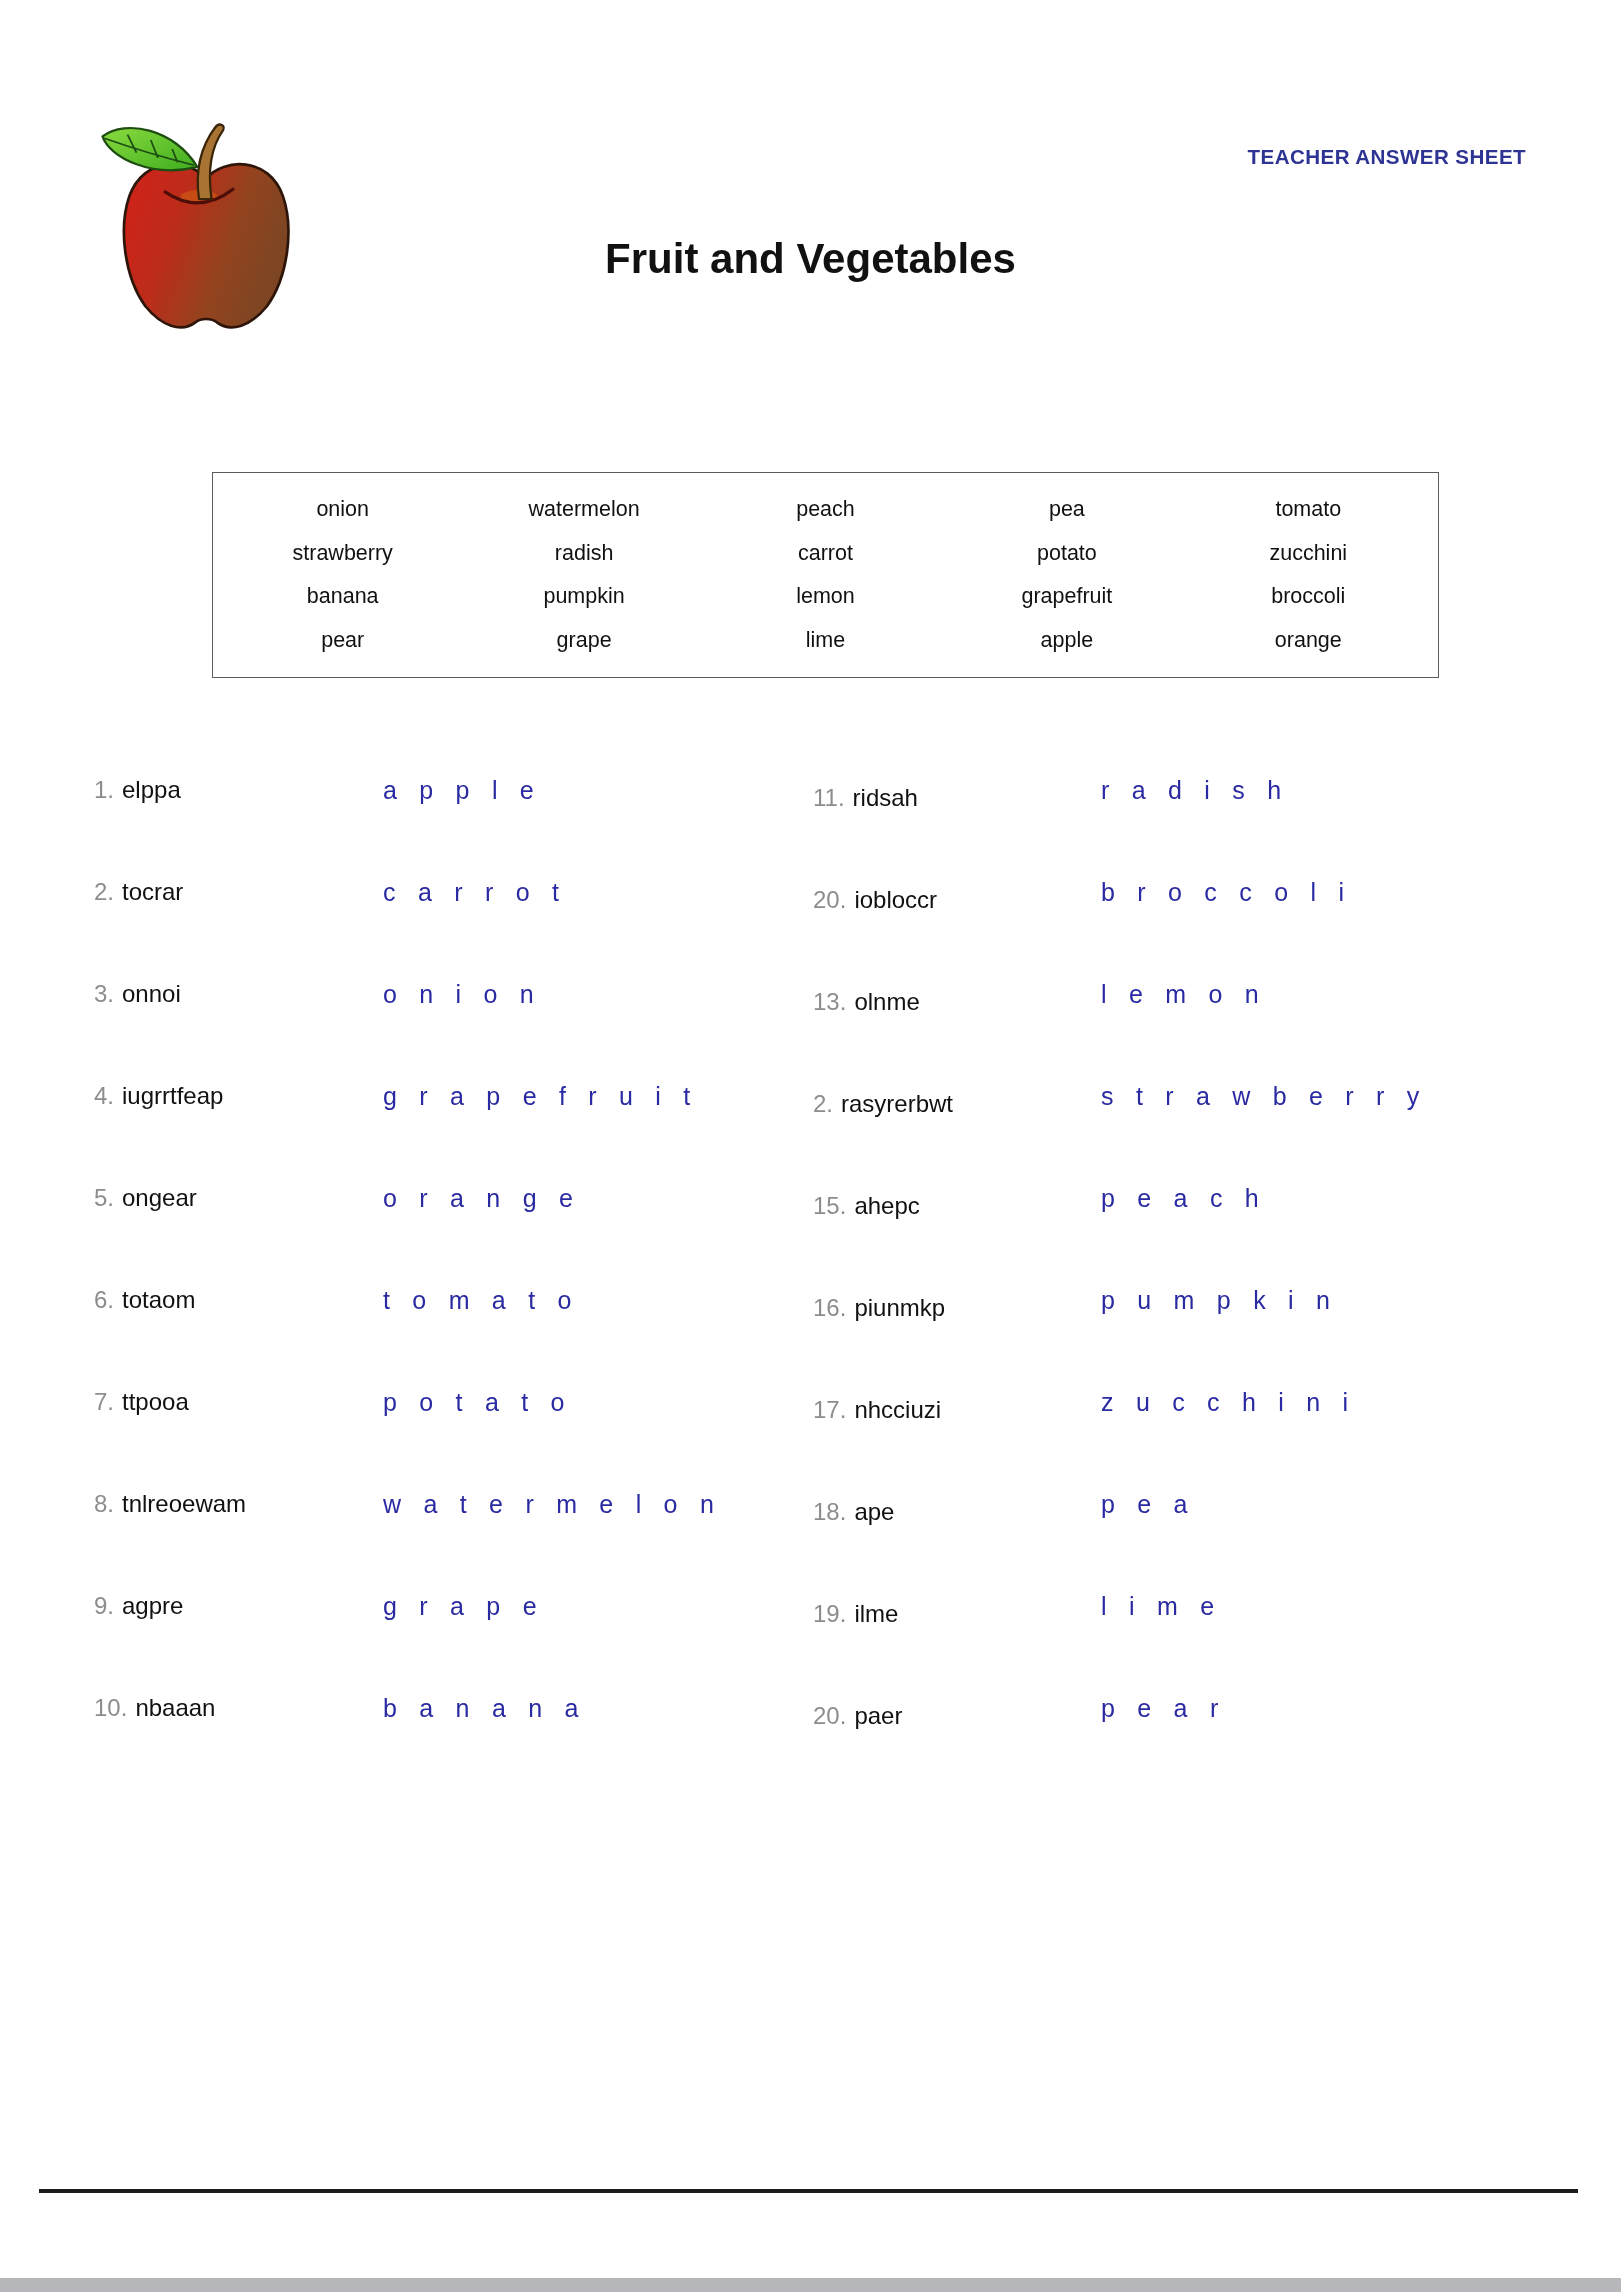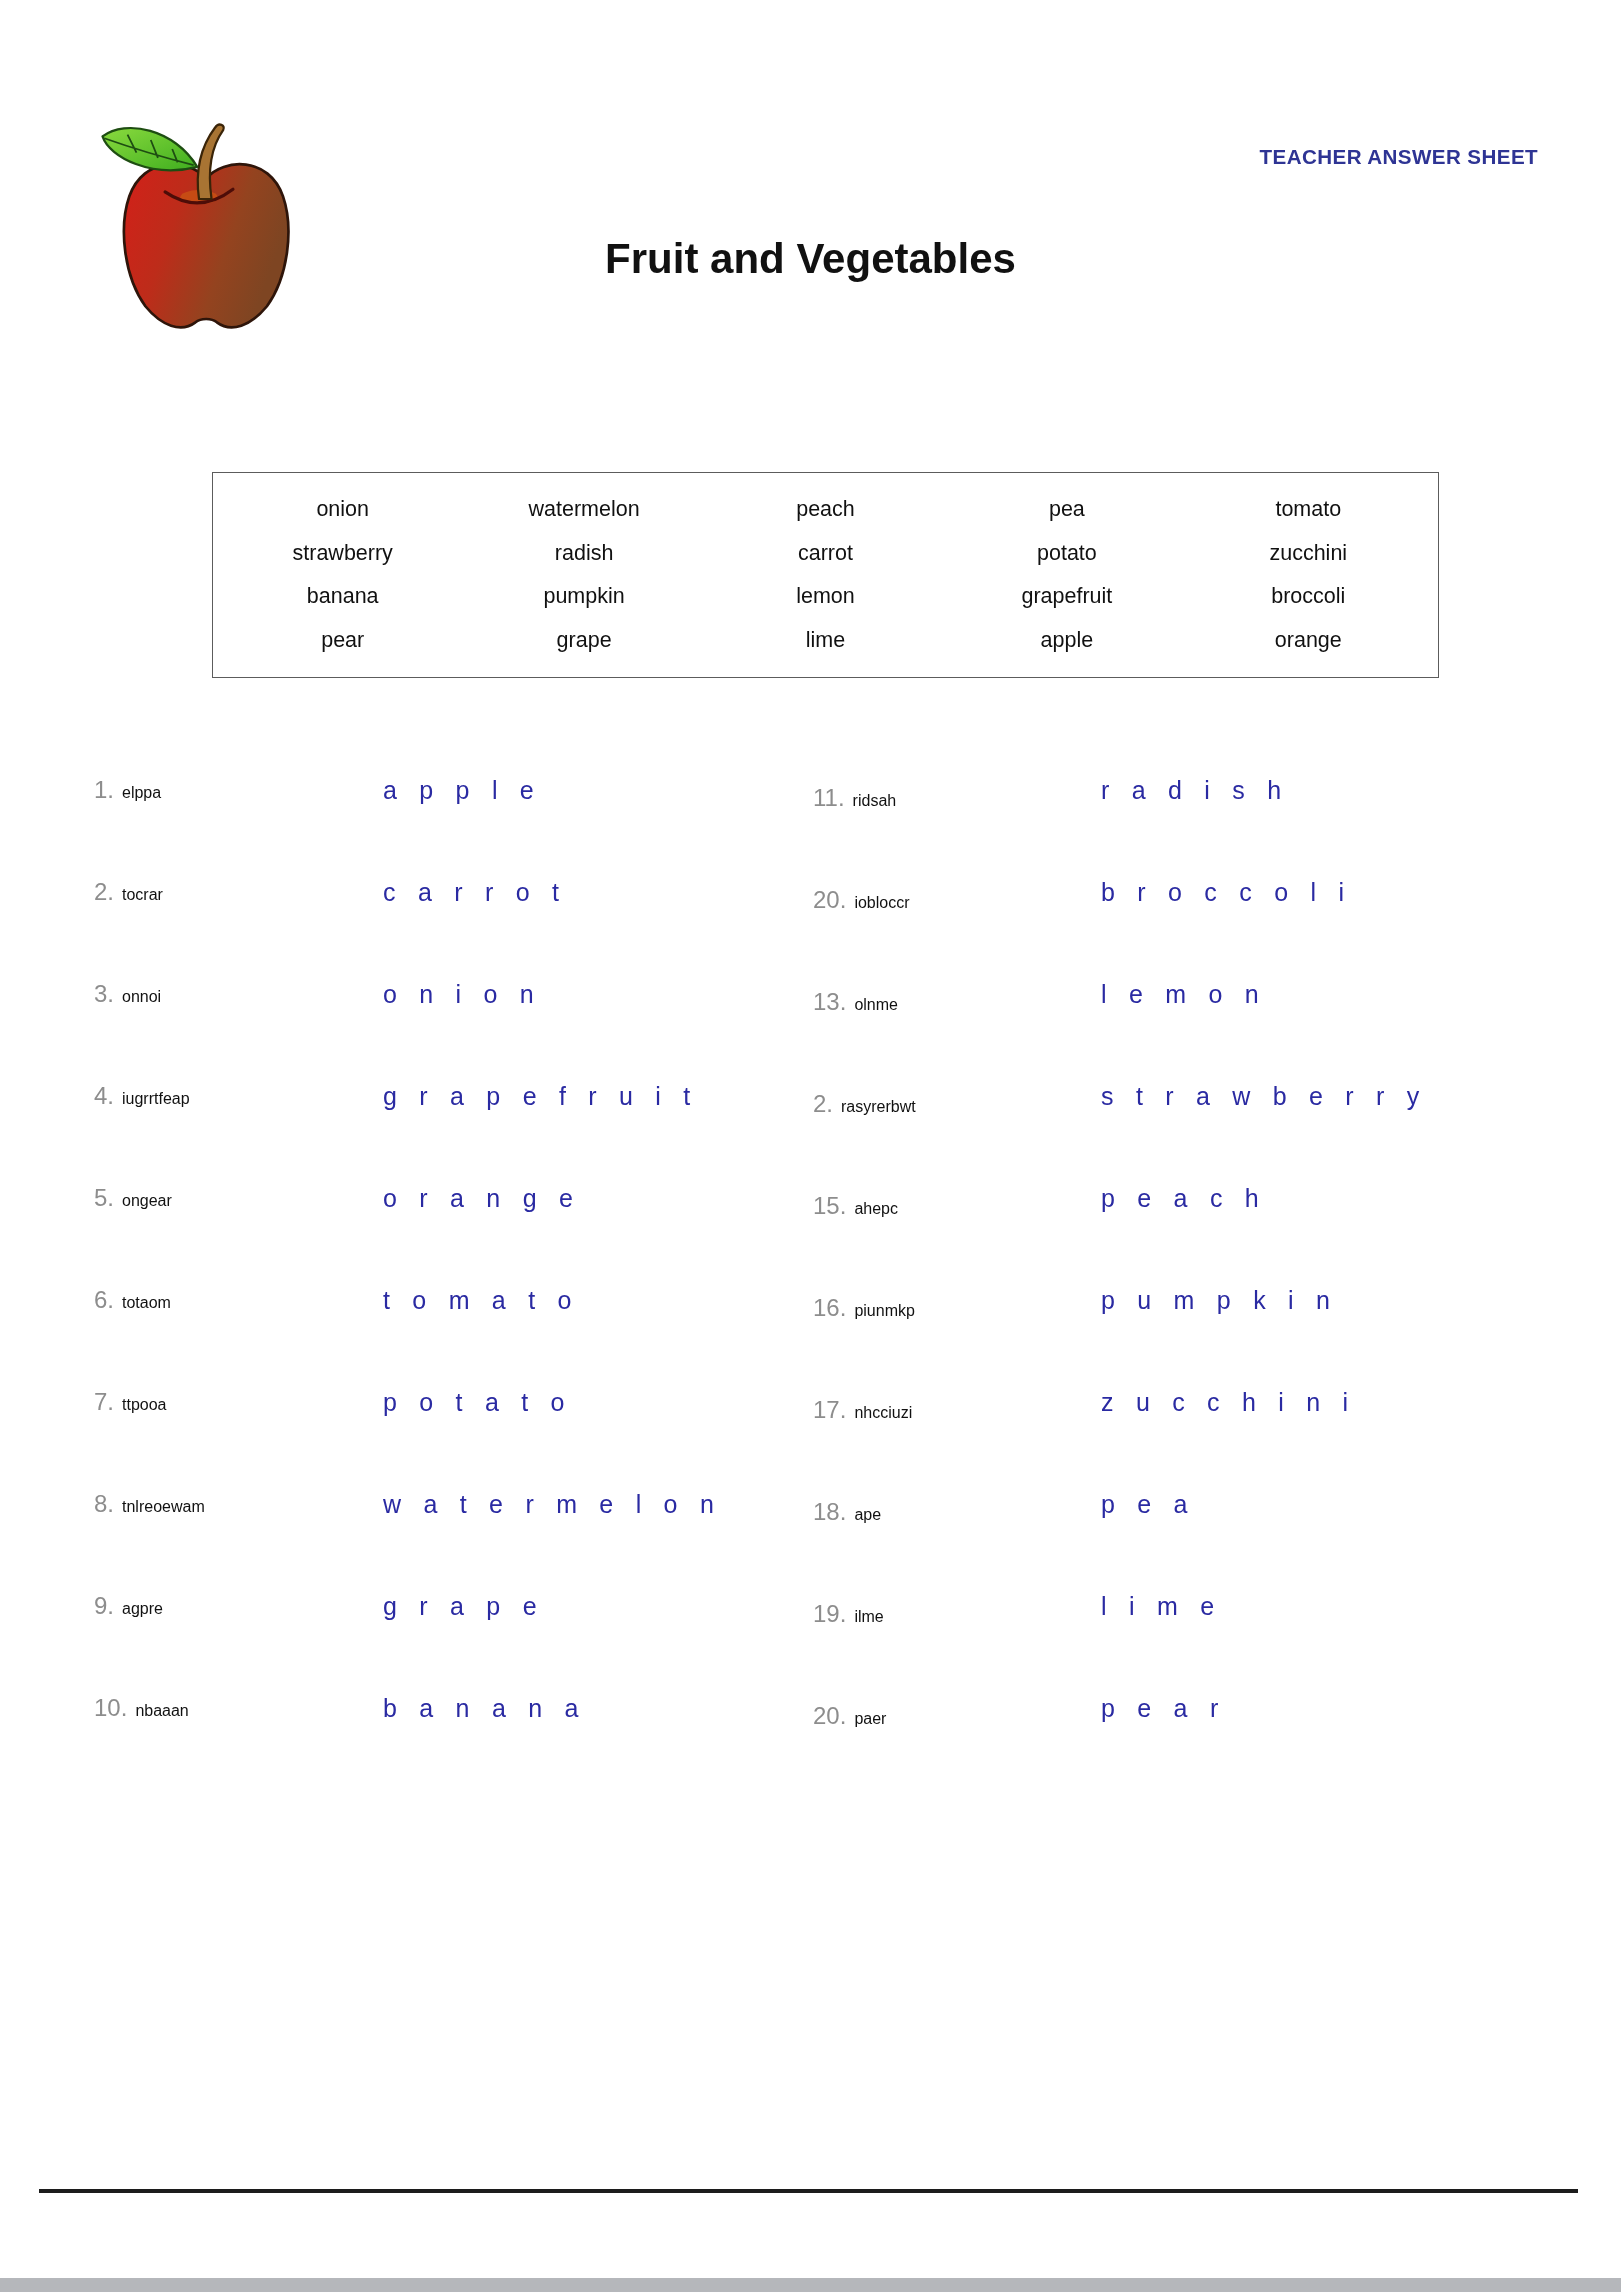--- a/index.html
+++ b/index.html
@@ -6,21 +6,21 @@
   .page {
     position:relative;
     width:1621px; height:2293px;
     background:#ffffff;
     font-family:"Liberation Sans", sans-serif;
     color:#151515;
     overflow:hidden;
     border-right:0.9px solid #e2e2e2;
   }
   .answer-sheet-label {
-    position:absolute; top:145px; left:0; right:83px;
+    position:absolute; top:145px; left:0; right:95px;
     text-align:right;
     font-size:20.6px; font-weight:bold;
     color:#2e3494; letter-spacing:0.4px;padding-left:28px;
   }
   .page-title {
     position:absolute; top:215px; left:0; width:100%;
     text-align:center;
     font-size:42px; font-weight:bold; color:#111;margin-top:20px;
   }
   .instruction {
@@ -41,21 +41,21 @@
   }
   .questions {
     position:absolute; top:739px; left:0; width:1621px;
   }
   .q-row { height:102px; display:flex; align-items:center; }
   .cell-item-l { margin-left:94px; width:289px; }
   .cell-ans-l  { width:430px; }
   .cell-item-r { width:288px;margin-top:15px; }
   .cell-ans-r  { flex:1; }
   .q-num { color:#8d8d8d; font-size:24px; margin-right:8px; }
-  .q-scramble { color:#111; font-size:16px; }
+  .q-scramble { color:#111; font-size:24px; }
   .q-answer {
     color:#2a2aa2; font-size:25px;
     letter-spacing:22.4px; white-space:nowrap;
   }
   .footer-line {
     position:absolute; top:2189px; left:39px;
     width:1539px; height:3.6px; background:#1c1c1c;
   }
   .footer-text {
     position:absolute; top:2221px; left:39px; right:43px;

